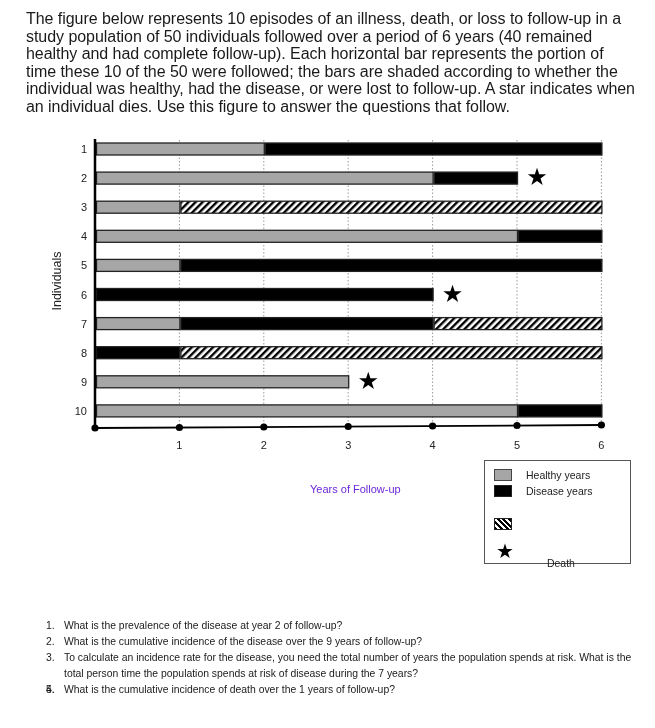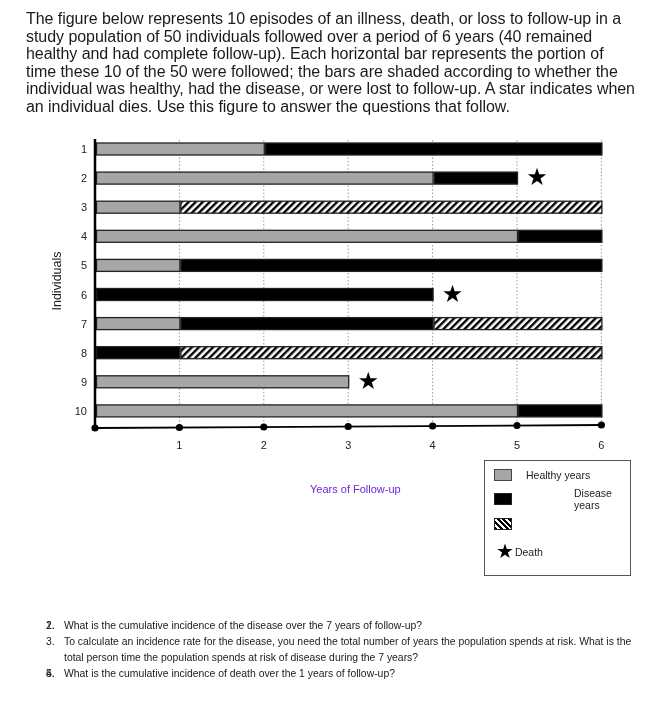--- a/index.html
+++ b/index.html
@@ -35,21 +35,21 @@
       width: 70px;
       font-size: 12.5px;
       transform: rotate(-90deg);
       transform-origin: center center;
       text-align: center;
       color: #222;
     }
     .legend {
       position: absolute;
       left: 484px; top: 460px;
-      width: 147px; height: 116px;
+      width: 147px; height: 104px;
       border: 1px solid #555;
       box-sizing: border-box;
       background: #fff;
     }
     .legend-item {
       position: absolute;
       left: 0; width: 100%;
       height: 20px;
       display: flex; align-items: center;
       font-size: 10.5px;
@@ -66,21 +66,21 @@
     .swatch.disease { background: #000; }
     .swatch.lost {
       background: repeating-linear-gradient(45deg, #000 0 2px, #fff 2px 4px);
     }
     .legend-star {
       margin-left: 11px; margin-right: 1px;
       font-size: 20px; line-height: 20px;
       color: #000;
       font-family: "DejaVu Sans", sans-serif;
     }
-    .legend-death-label { position: relative; top: 1px; }
+    .legend-death-label { position: relative; top: 12px; margin-left: 32px; }
     .questions {
       position: absolute;
       left: 46px; top: 618px;
       width: 600px;
       margin: 0; padding: 0;
       list-style: none;
       font-size: 10.4px;
       line-height: 16px;
     }
     .questions li {
@@ -169,32 +169,32 @@
 </svg>
 
 <div class="axis-title-x">Years of Follow-up</div>
 <div class="axis-title-y">Individuals</div>
 
 <div class="legend">
   <div class="legend-item" style="top:4px;">
     <span class="swatch healthy"></span>
     <span>Healthy years</span>
   </div>
-  <div class="legend-item" style="top:28px;gap:48px;">
+  <div class="legend-item" style="top:20px;">
     <span class="swatch disease"></span>
     <span>Disease years</span>
   </div>
   <div class="legend-item" style="top:53px;">
     <span class="swatch lost"></span>
   </div>
   <div class="legend-item" style="top:80px;">
     <span class="legend-star">★</span>
     <span class="legend-death-label">Death</span>
   </div>
 </div>
 
 <ol class="questions">
-  <li><span class="qnum">1.</span></li>
-  <li><span class="qnum">2.</span><span>What is the cumulative incidence of the disease over the 7 years of follow-up?</span></li>
+  <li><span class="qnum">1.</span><span>What is the prevalence of the disease at year 2 of follow-up?</span></li>
+  <li><span class="qnum">2.</span><span>What is the cumulative incidence of the disease over the 9 years of follow-up?</span></li>
   <li><span class="qnum">3.</span><span>To calculate an incidence rate for the disease, you need the total number of years the population spends at risk. What is the total person time the population spends at risk of disease during the 7 years?</span></li>
   <li><span class="qnum">4.</span></li>
   <li><span class="qnum">5.</span><span>What is the cumulative incidence of death over the 1 years of follow-up?</span></li>
 </ol>
 
 </body></html>

